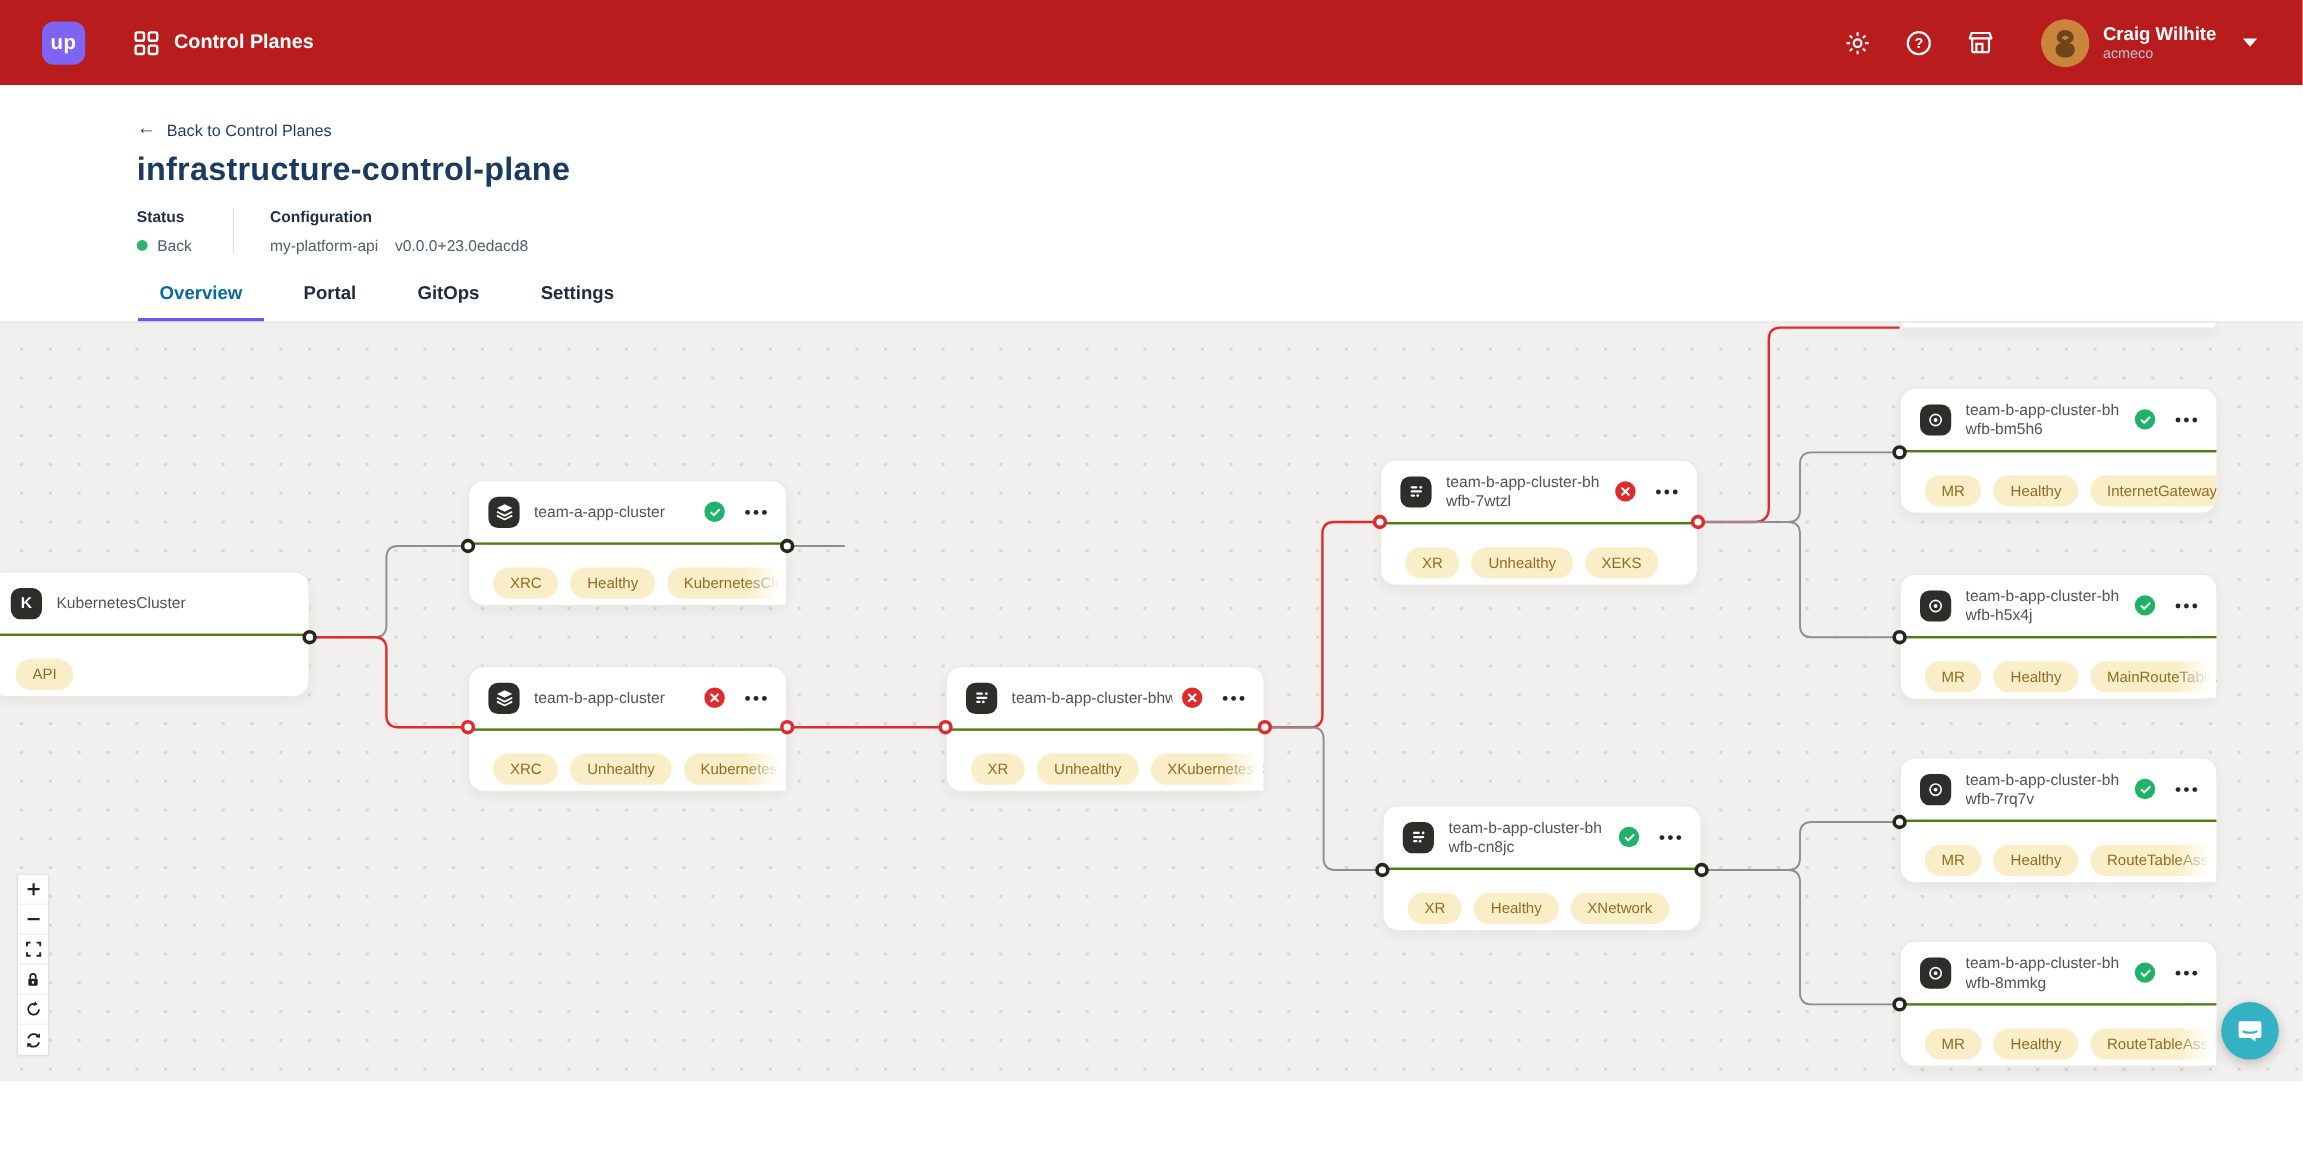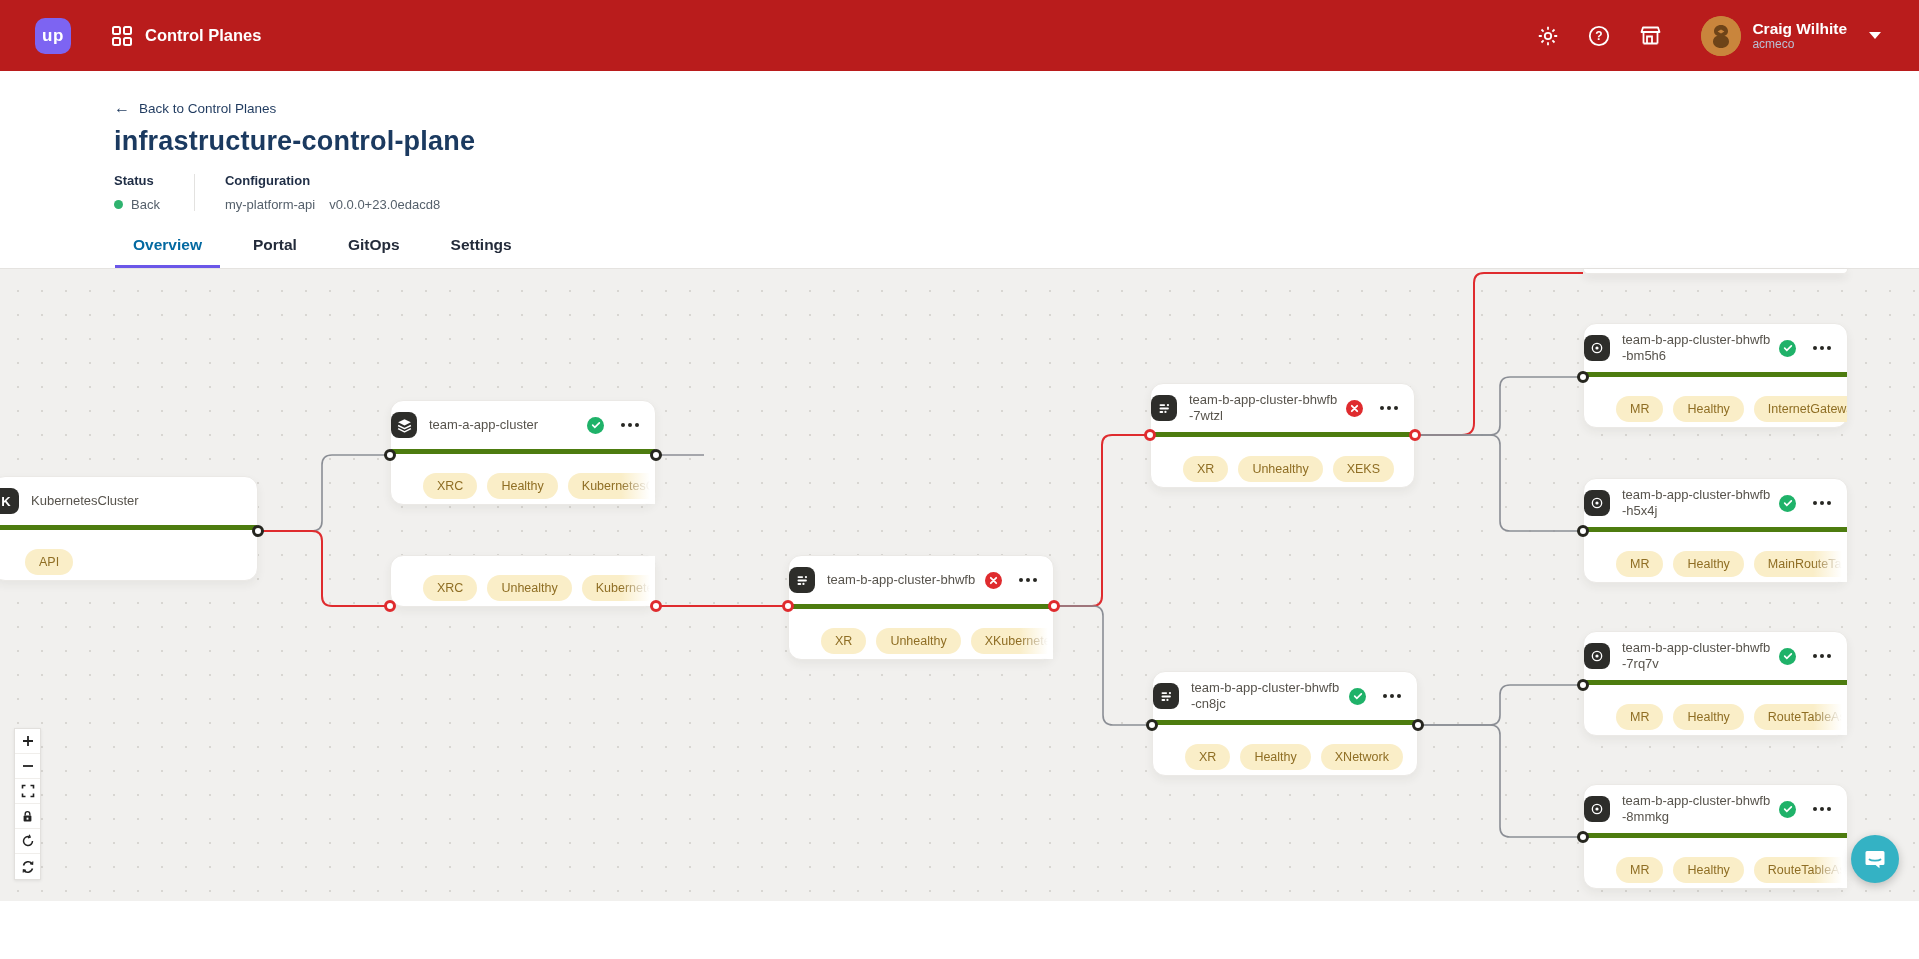--- a/index.html
+++ b/index.html
@@ -43,30 +43,30 @@
   
   .canvas { position:relative; width:1919px; height:633px; border-top:1px solid #e5e3e0; background-color:#f1f0ee;
             background-image:radial-gradient(circle, #d8d6d2 1.2px, transparent 1.3px); background-size:24px 24px; background-position:6px 10px; }
   .edges { position:absolute; left:0; top:0; z-index:1; }
   .edges path { fill:none; }
   .edges .egray { stroke:#8b8e95; stroke-width:1.6; }
   .edges .ered { stroke:#df2b2e; stroke-width:2; }
 
   .node { position:absolute; z-index:2; background:#fff; border:1px solid #ebe9e6; border-radius:13px;
           box-shadow:0 4px 10px rgba(45,43,38,0.06); cursor:pointer; }
-  .node-head { height:53px; display:flex; align-items:center; padding:0 14px 0 0; border-bottom:5px solid #4d7c0f; }
+  .node-head { height:53px; display:flex; align-items:center; padding:0 14px 0 16px; border-bottom:2px solid #4d7c0f; }
   .nicon { width:26px; height:26px; border-radius:8px; background:#2d2d2a; flex:0 0 auto; display:flex; align-items:center; justify-content:center; color:#fff; font-weight:bold; font-size:13px; }
   .nlabel { flex:1 1 auto; margin-left:12px; font-size:13px; color:#57534c; line-height:16px; white-space:nowrap; overflow:hidden; }
   .node.wrap .nlabel { white-space:normal; word-break:break-all; }
   .status { width:17px; height:17px; border-radius:50%; flex:0 0 auto; display:flex; align-items:center; justify-content:center; margin-left:8px; }
   .status.healthy { background:#1fb269; }
   .status.unhealthy { background:#df2b2e; }
   .menu { flex:0 0 auto; margin-left:12px; display:flex; align-items:center; cursor:pointer; padding:4px 2px; }
   .menu i { width:4px; height:4px; border-radius:50%; background:#262622; margin-left:3px; }
-  .nbadges { position:relative; display:flex; align-items:center; padding:13px 0 0 32px; white-space:nowrap; overflow:hidden; height:50px;text-align:center; }
+  .nbadges { position:relative; display:flex; align-items:center; padding:13px 0 0 20px; white-space:nowrap; overflow:hidden; height:50px;text-align:center; }
   .badge { display:inline-block; background:#faeec8; color:#8f6e24; font-size:12.5px; padding:6px 14px; border-radius:14px; margin-right:10px; flex:0 0 auto; }
   .fade { position:absolute; top:0; right:0; width:34px; height:100%; background:linear-gradient(to right, rgba(255,255,255,0), #fff 85%); pointer-events:none; }
 
   .port { position:absolute; z-index:3; width:12px; height:12px; border-radius:50%; background:#fff; border:3px solid #26261f; transform:translate(-50%,-50%); }
   .port.red { border-color:#df2b2e; }
 
   .partial-card { position:absolute; z-index:2; left:1583px; top:0; width:265px; height:5px; background:#fff; border:1px solid #ebe9e6; border-top:none; border-radius:0 0 13px 13px; box-shadow:0 4px 9px rgba(45,43,38,0.10); }
 
   
   .controls { position:absolute; z-index:5; left:14px; top:459px; width:27px; background:#fff; border:1px solid #e2e0dd; box-shadow:0 1px 3px rgba(0,0,0,0.08); }
@@ -214,20 +214,39 @@
     </div>
     <div class="nbadges">
       <span class="badge">XRC</span>
       <span class="badge">Healthy</span>
       <span class="badge">KubernetesCluster</span>
       <span class="fade"></span>
     </div>
   </div>
 
   <div class="node" style="left:390px;top:286px;width:266px;">
+    <div class="node-head">
+      <span class="nicon">
+        <svg width="17" height="17" viewBox="0 0 24 24" fill="none" stroke="#fff" stroke-width="2" stroke-linejoin="round">
+            <path d="M12 3l9 4.5-9 4.5-9-4.5z" fill="#fff" stroke="none"></path>
+            <path d="M3 12l9 4.5 9-4.5M3 16.5L12 21l9-4.5"></path>
+          </svg>
+      </span>
+      <span class="nlabel">team-b-app-cluster</span>
+      <span class="status unhealthy">
+        <svg width="9" height="9" viewBox="0 0 10 10">
+            <path d="M2 2l6 6M8 2L2 8" stroke="#fff" stroke-width="2" stroke-linecap="round"></path>
+          </svg>
+      </span>
+      <span class="menu">
+          <i></i>
+          <i></i>
+          <i></i>
+        </span>
+    </div>
     <div class="nbadges">
       <span class="badge">XRC</span>
       <span class="badge">Unhealthy</span>
       <span class="badge">KubernetesCluster</span>
       <span class="fade"></span>
     </div>
   </div>
 
   <div class="node" style="left:788px;top:286px;width:266px;">
     <div class="node-head">

